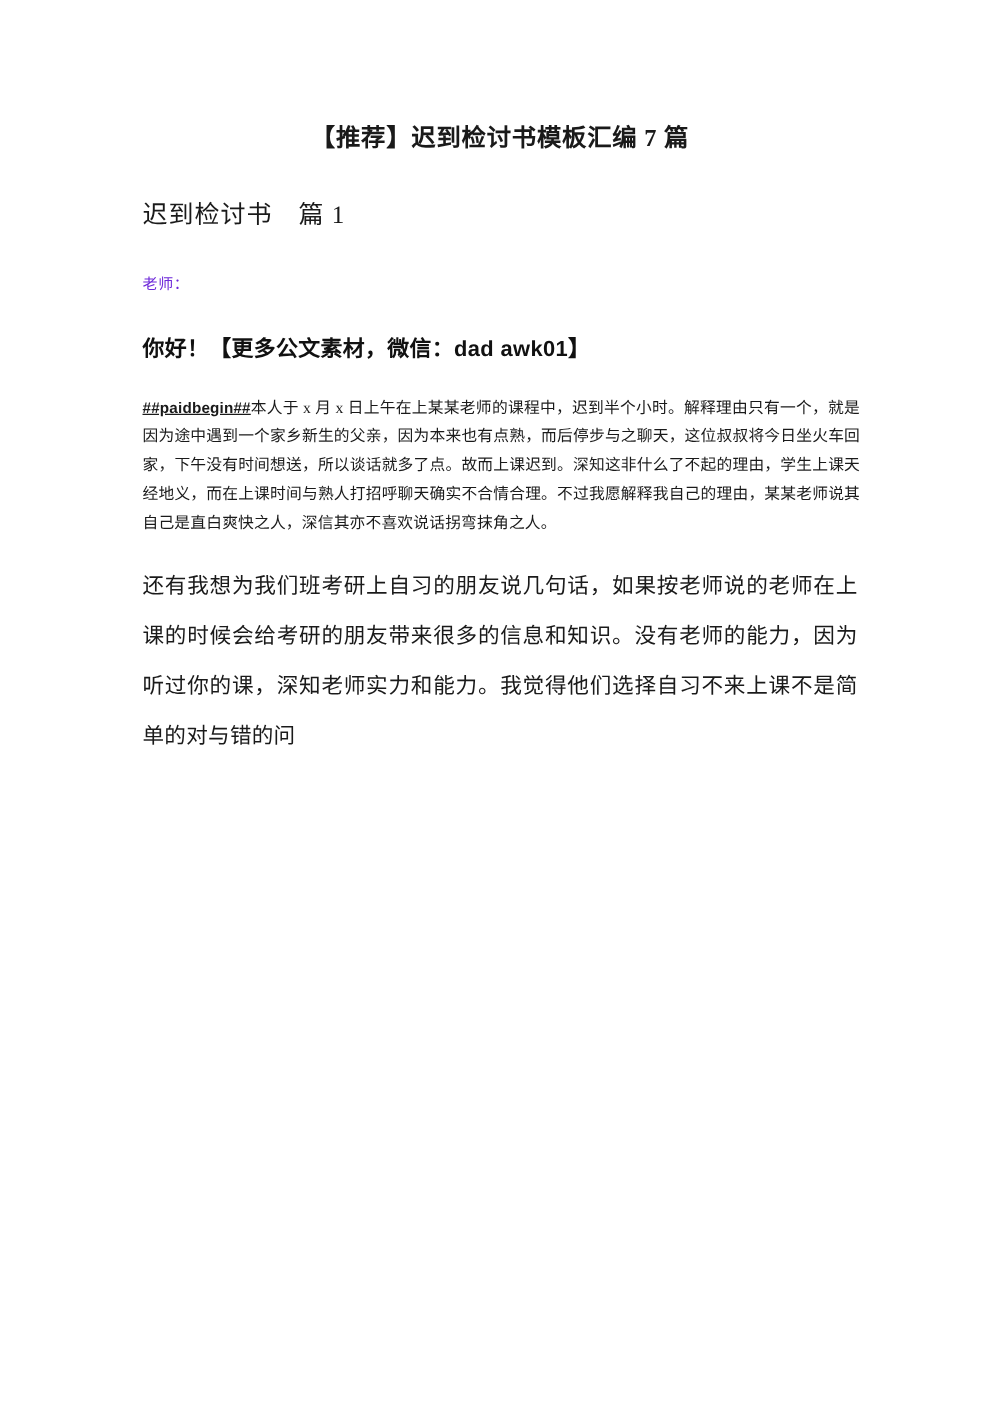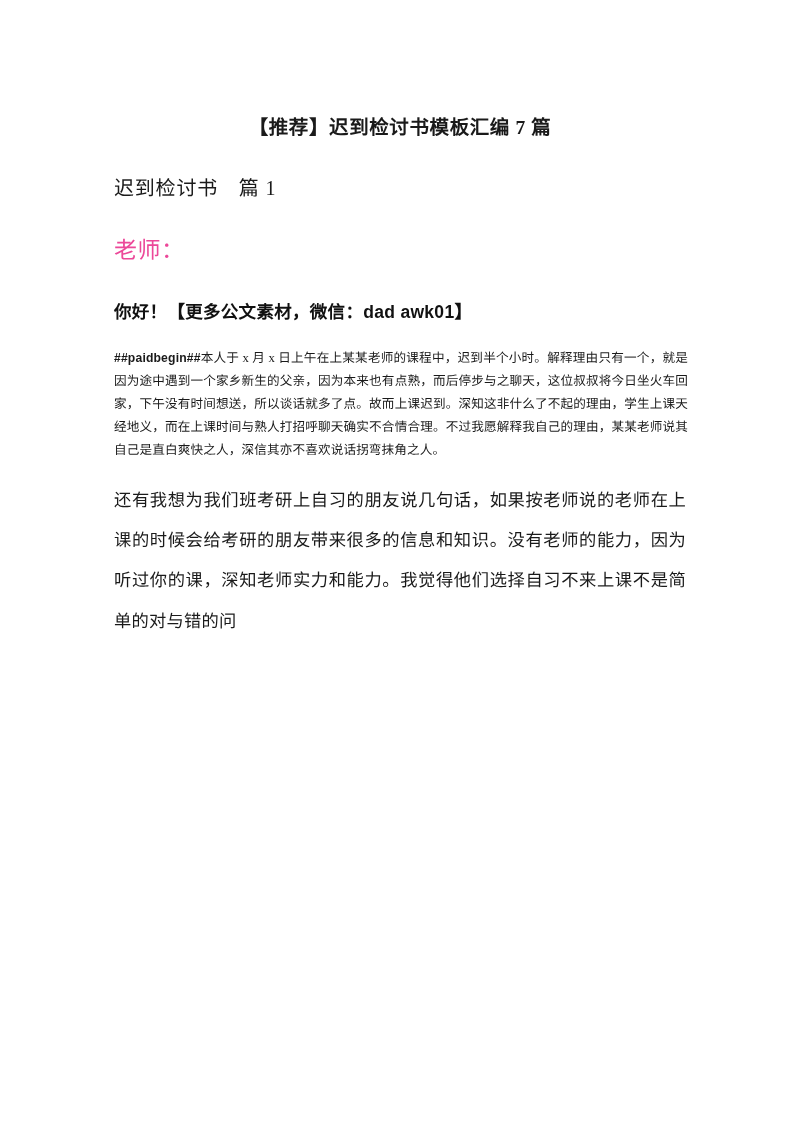--- a/index.html
+++ b/index.html
@@ -19,21 +19,21 @@
   .page {
     position: relative;
     width: 793px;
     height: 1122px;
     background: #ffffff;
     box-sizing: border-box;
   }
   .content {
     position: absolute;
     left: 114px;
-    top: 16px;
+    top: 0;
     width: 572px;
   }
 
   
   .doc-title {
     text-align: center;
     font-weight: bold;
     font-size: 19.5px;
     line-height: 1.5;
     letter-spacing: 0.6px;
@@ -49,26 +49,26 @@
     margin: 0;
     padding-top: 31px;
     font-weight: normal;
     letter-spacing: 0.8px;
     color: #1a1a1a;
     white-space: pre;
   }
 
   
   .salutation {
-    font-size: 23px;
+    font-size: 12px;
     line-height: 1.5;
     margin: 0;
     padding-top: 31px;
     letter-spacing: 0.5px;
-    color: #ec4899;
+    color: #6d28d9;
   }
 
   
   .greeting {
     font-size: 17.5px;
     line-height: 1.5;
     margin: 0;
     padding-top: 30px;
     font-weight: bold;
     letter-spacing: 0.3px;
@@ -88,20 +88,21 @@
     text-align: justify;
     text-justify: inter-ideograph;
     letter-spacing: 0.15px;
     color: #1a1a1a;
     width: 574px;
   }
   .small-para .marker {
     font-family: "Liberation Sans", "DejaVu Sans", sans-serif;
     font-weight: bold;
     font-size: 12.2px;
+    text-decoration: underline;
   }
 
   
   .body-para {
     font-size: 17.3px;
     line-height: 2.32;
     margin: 0;
     padding-top: 19px;
     text-align: justify;
     text-justify: inter-ideograph;

